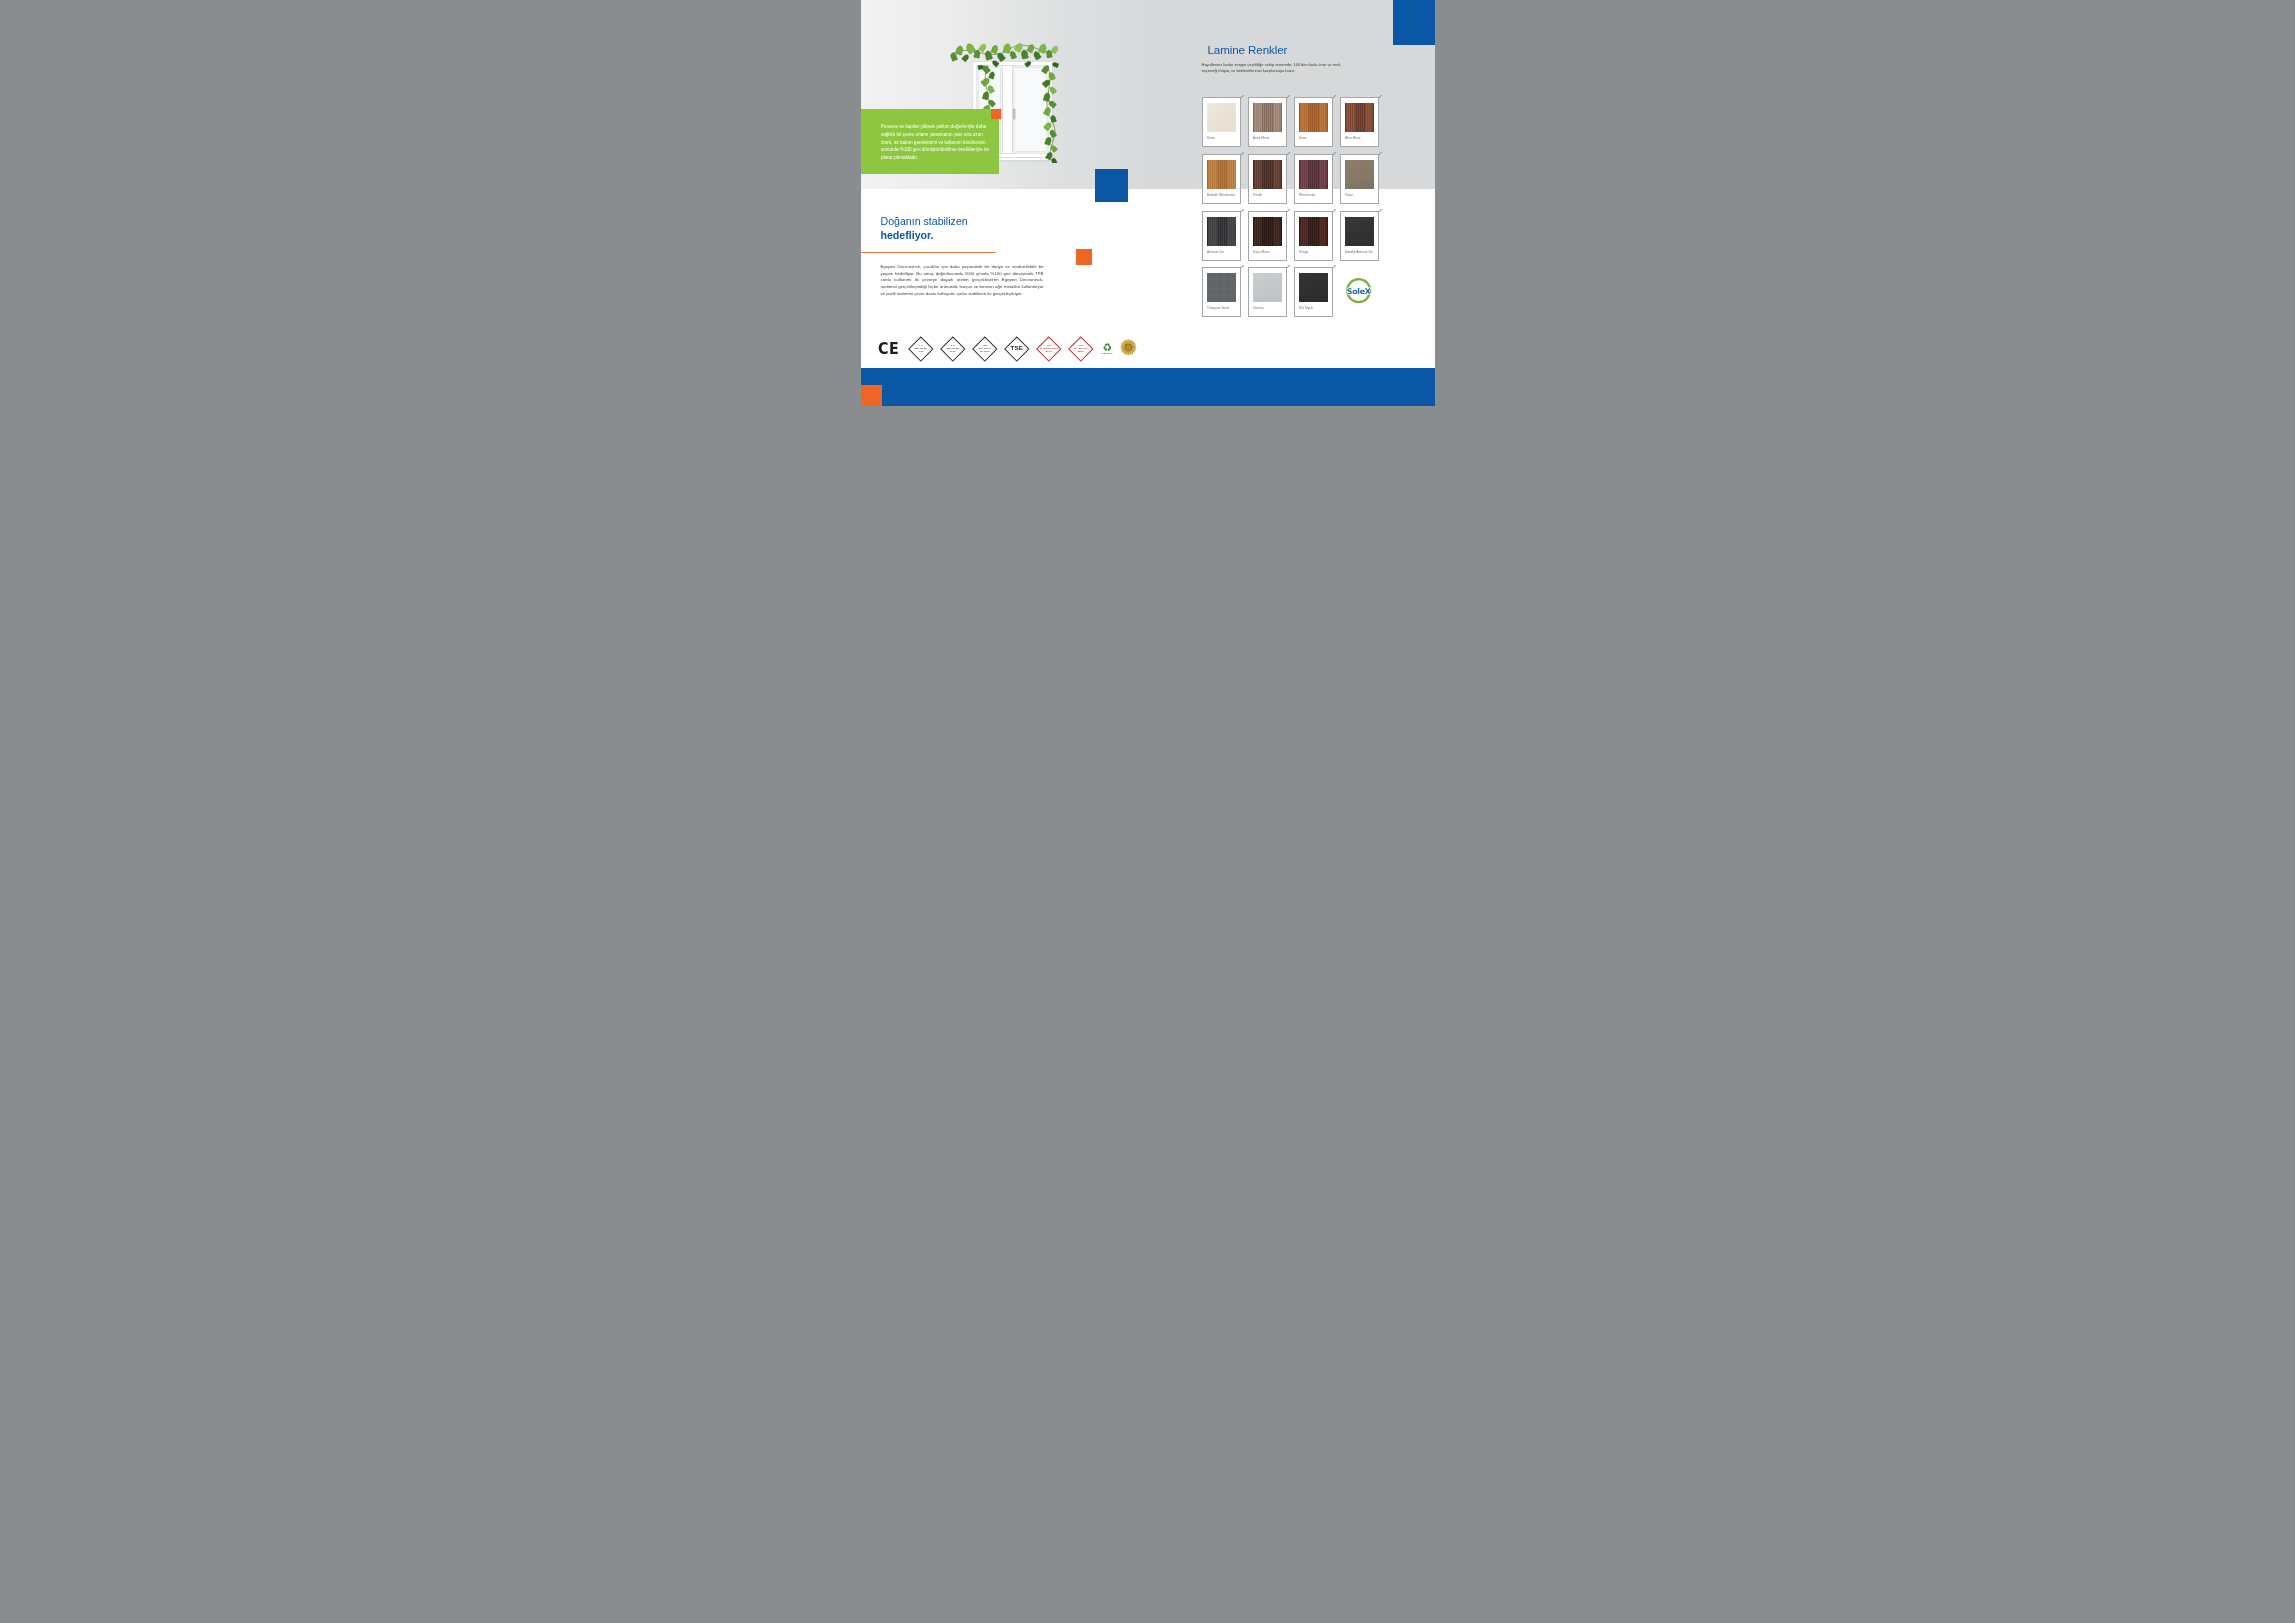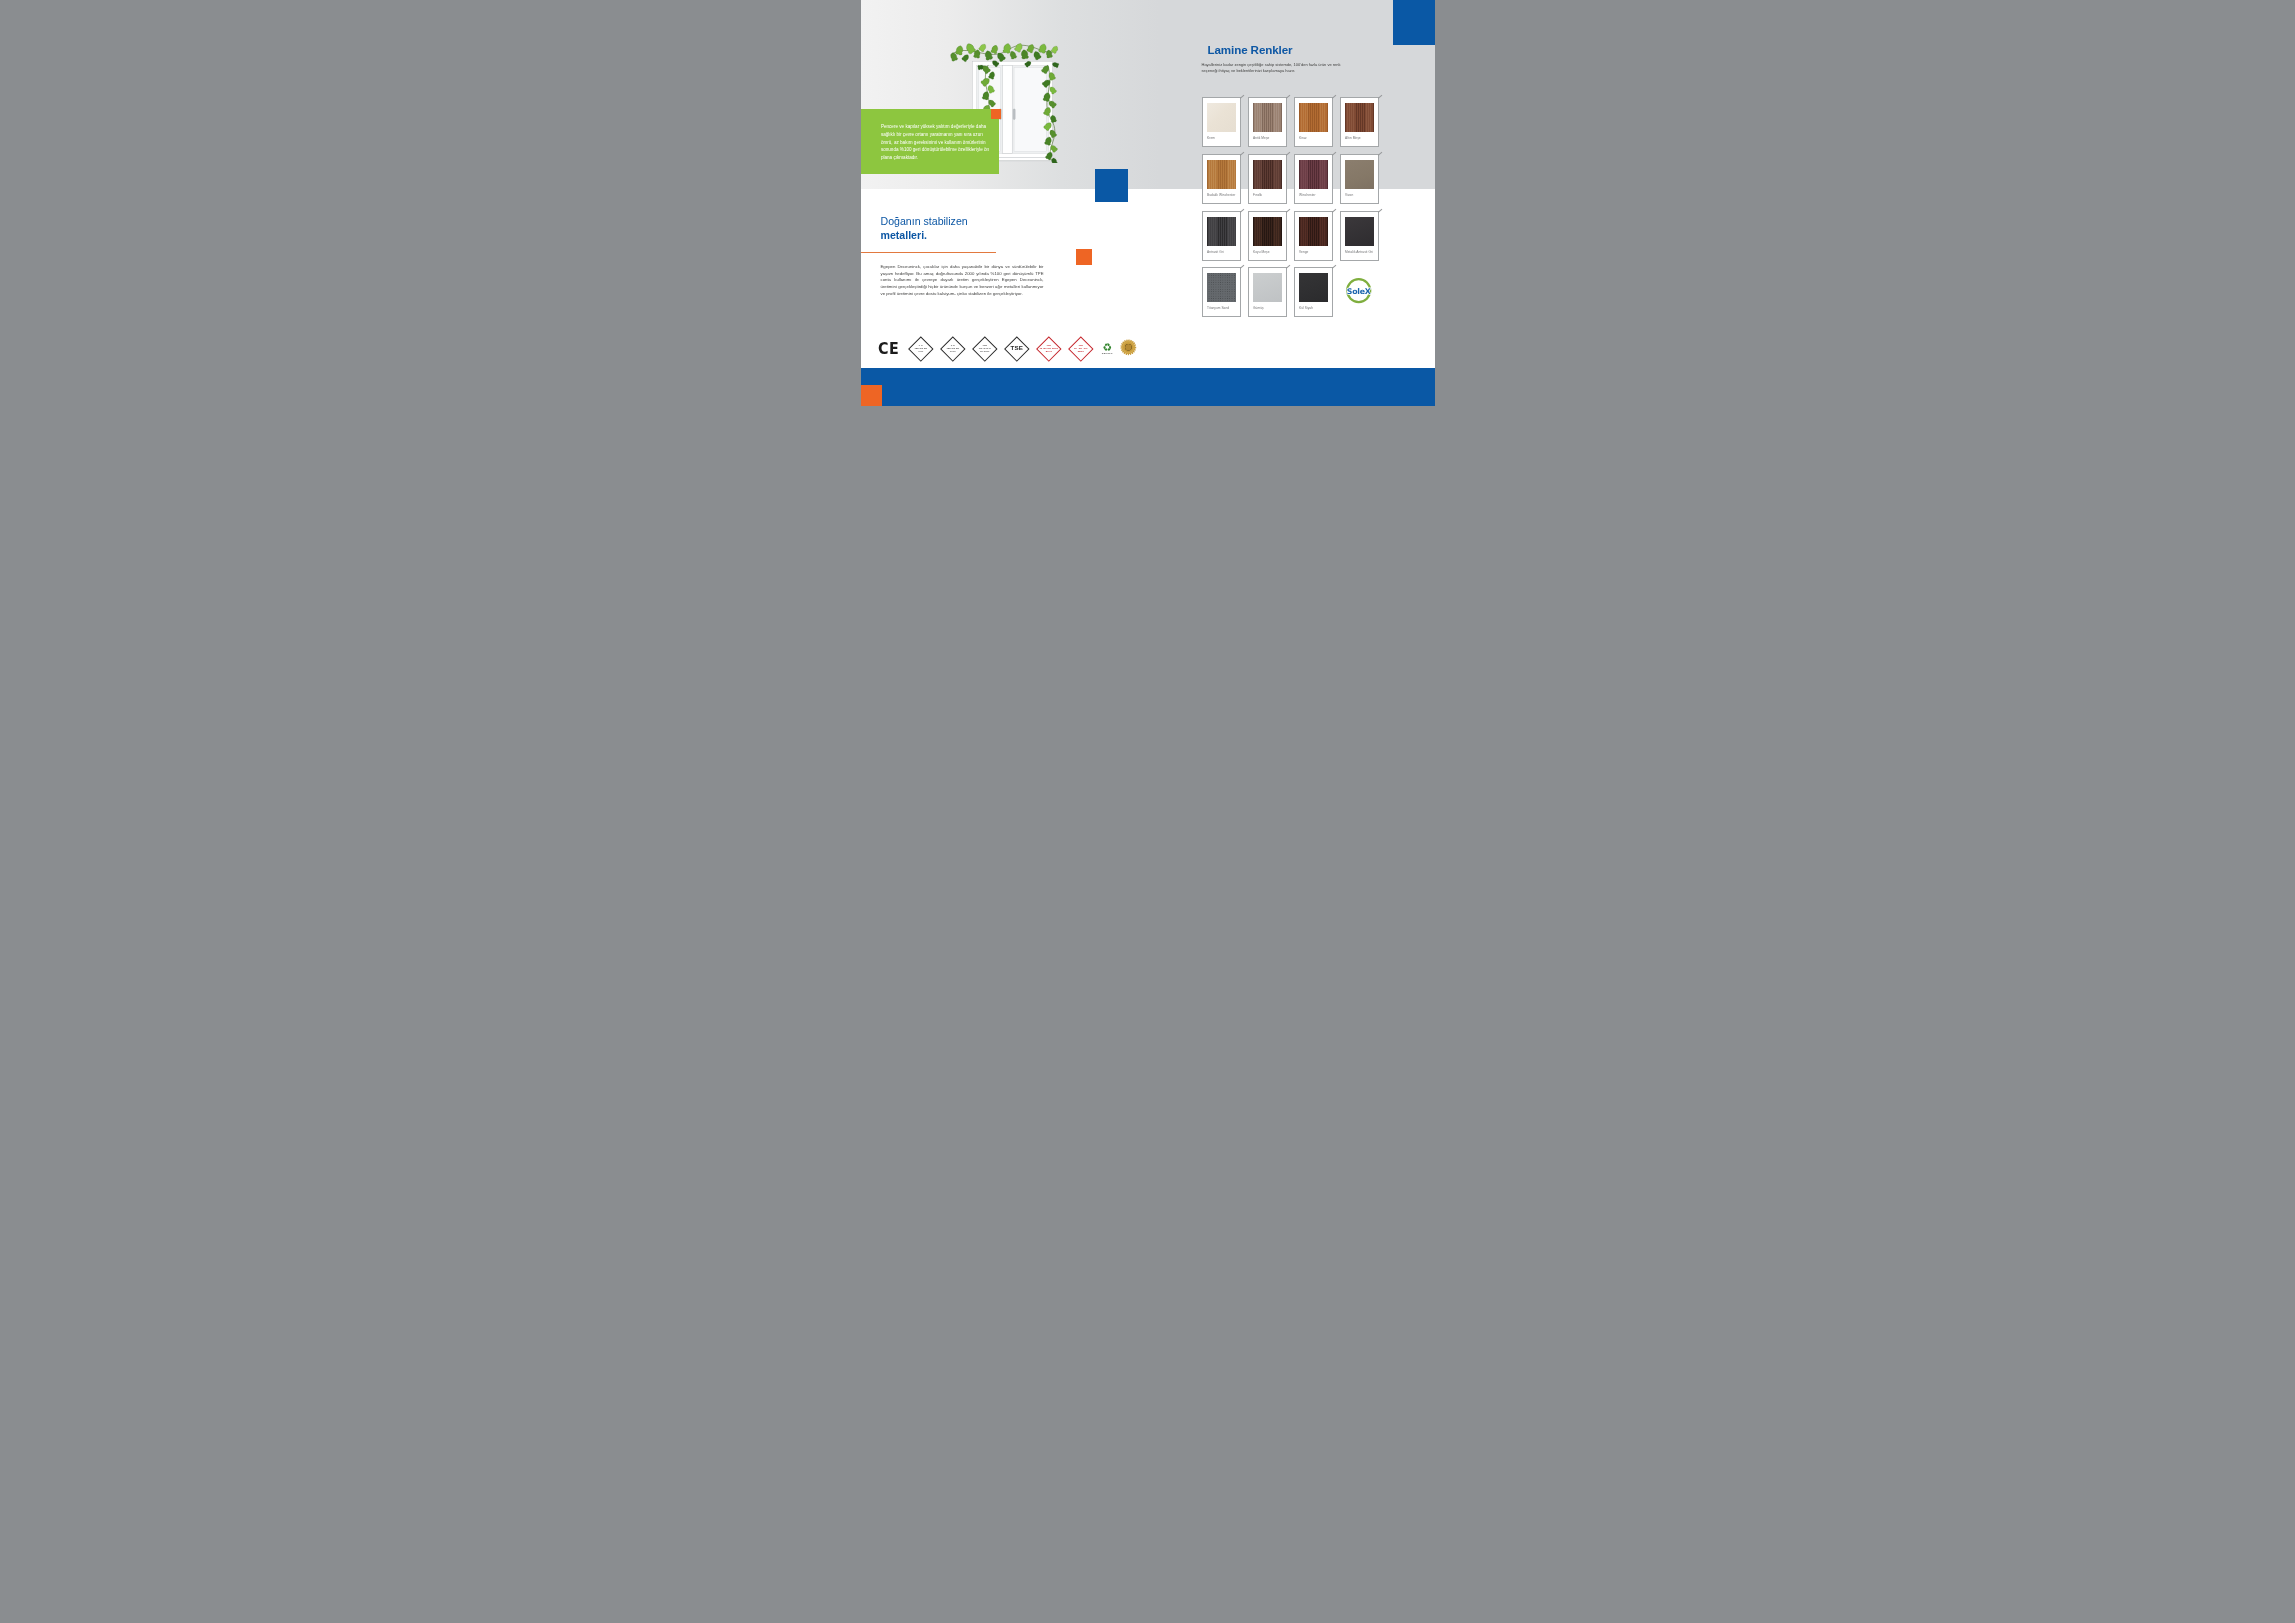--- a/index.html
+++ b/index.html
@@ -19,21 +19,21 @@
 
   
   .nature-h{position:absolute;left:20px;top:215px;color:#0d57a4;font-size:10.6px;line-height:1.32;}
   .nature-h .l1{font-weight:400;display:block;}
   .nature-h .l2{font-weight:700;display:block;}
   .orange-rule{position:absolute;left:0;top:252px;width:135px;height:1.2px;background:#e2793f;}
   .body-par{position:absolute;left:20px;top:264px;width:163px;font-size:4.3px;line-height:1.55;
     color:#3b3b3a;text-align:justify;}
 
   
-  .r-title{position:absolute;left:341px;top:43px;font-size:11.6px;font-weight:700;color:#0d57a4;letter-spacing:-0.1px;padding-left:6px;}
+  .r-title{position:absolute;left:341px;top:43px;font-size:11.6px;font-weight:400;color:#0d57a4;letter-spacing:-0.1px;padding-left:6px;}
   .r-sub{position:absolute;left:341px;top:62px;width:154px;font-size:4px;line-height:1.6;color:#3e3e3d;}
 
   
   .card{position:absolute;width:39px;height:50px;background:#ffffff;border:0.5px solid #a4a7a9;box-sizing:border-box;}
   .card::after{content:"";position:absolute;left:100%;top:-0.5px;width:4.6px;height:0.5px;background:#97999b;
     transform-origin:0 50%;transform:rotate(-40deg);}
   .sw{position:absolute;left:4.6px;top:4.6px;width:29px;height:29px;}
   .sw-label{position:absolute;left:4.6px;top:38px;font-size:3.2px;color:#707173;letter-spacing:0.05px;}
 
   
@@ -148,21 +148,21 @@
   <div class="center-blue"></div>
   <div class="center-orange"></div>
 
   <div class="green-box">
     <div class="txt">Pencere ve kapılar yüksek yalıtım değerleriyle daha sağlıklı bir çevre ortamı yaratmanın yanı sıra uzun ömrü, az bakım gereksinimi ve kullanım ömürlerinin sonunda %100 geri dönüştürülebilme  özellikleriyle  ön plana çıkmaktadır.</div>
   </div>
   <div class="green-box-orange"></div>
 
   <div class="nature-h">
     <span class="l1">Doğanın stabilizen</span>
-    <span class="l2">metalleri.</span>
+    <span class="l2">hedefliyor.</span>
   </div>
   <div class="orange-rule"></div>
   <div class="body-par">Egepen Deceuninck, çocuklar için daha yaşanabilir bir dünya ve sürdürülebilir bir yaşam hedefliyor. Bu amaç doğrultusunda 2000 yılında %100 geri dönüşümlü TPE conta kullanımı ile çevreye duyarlı üretim gerçekleştiren Egepen Deceuninck, üretimini gerçekleştirdiği hiçbir ürününde kurşun ve benzeri ağır metalleri kullanmıyor ve profil üretimini çevre dostu kalsiyum- çinko stabilizen ile gerçekleştiriyor.</div>
 
   <div class="r-title">Lamine Renkler</div>
   <div class="r-sub">Hayalleriniz kadar zengin çeşitliliğe sahip sistemde, 100'den fazla ürün ve renk seçeneği ihtiyaç ve beklentilerinizi karşılamaya hazır.</div>
 
   <div>
     <div class="card" style="left:341px;top:97px">
       <div class="sw" style="background:linear-gradient(135deg,#efe9df 0%,#eae2d5 45%,#e6ded1 100%)"></div>

